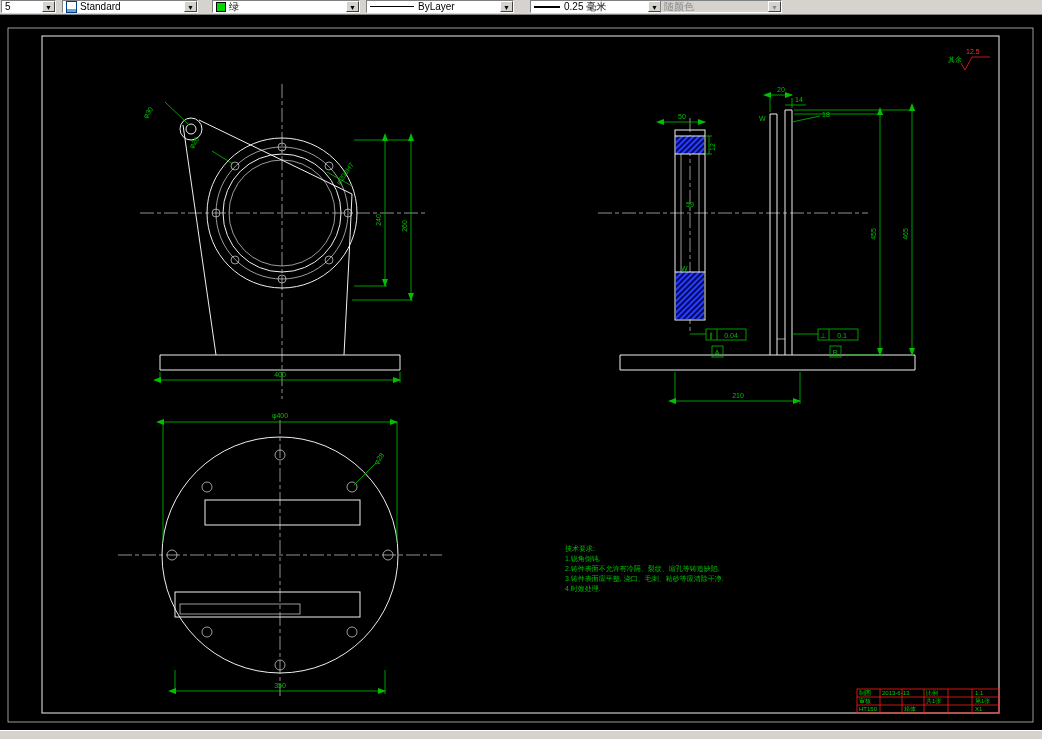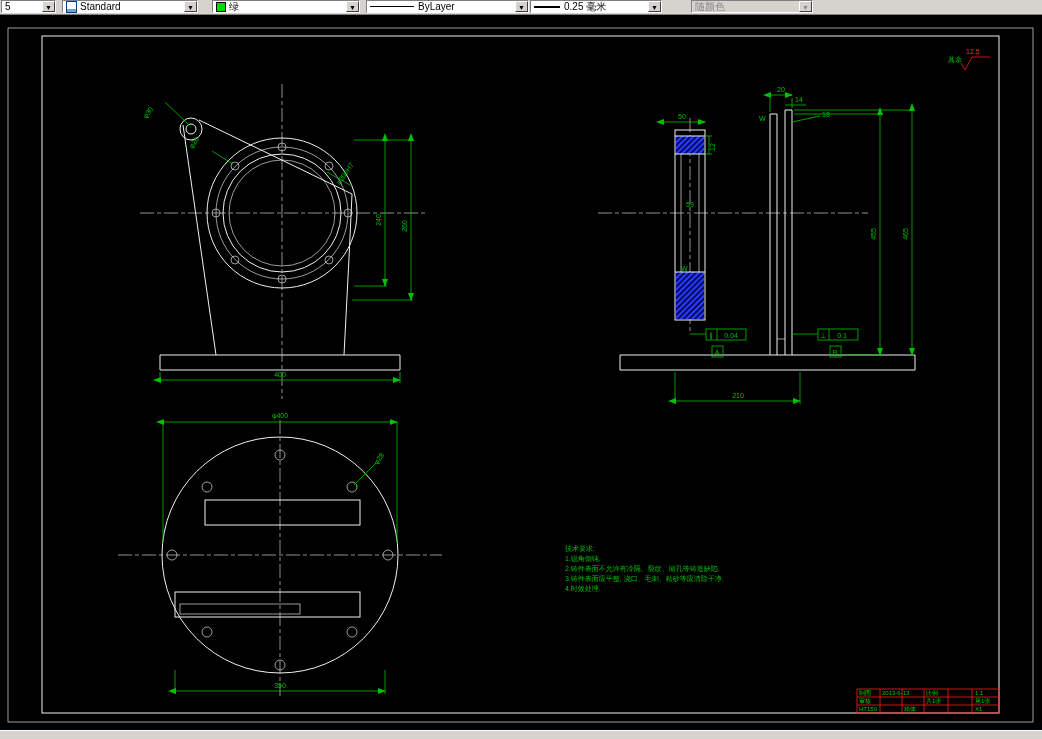--- a/index.html
+++ b/index.html
@@ -6,21 +6,21 @@
   body{width:1042px;height:739px;background:#d6d3ce;font-family:"Liberation Sans",sans-serif;overflow:hidden;position:relative;}
   
   .toolbar{position:absolute;top:0;left:0;width:1042px;height:14px;background:#d6d3ce;border-bottom:1px solid #808080;z-index:5;}
   .combo{position:absolute;top:0;height:13px;background:#fff;border:1px solid;border-color:#808080 #fff #fff #808080;display:flex;align-items:center;font-size:10px;color:#000;padding-left:3px;box-sizing:border-box;white-space:nowrap;}
   .combo-value{overflow:hidden;}
   .combo-arrow{margin-left:auto;width:13px;height:11px;background:#d6d3ce;border:1px solid;border-color:#fff #404040 #404040 #fff;font-size:7px;line-height:11px;text-align:center;color:#000;box-sizing:border-box;flex:0 0 13px;}
   .swatch{width:8px;height:8px;background:#00d800;border:1px solid #000;margin-right:3px;flex:0 0 8px;}
   .doc-icon{width:9px;height:10px;background:#fff;border:1px solid #004080;margin-right:3px;flex:0 0 9px;box-shadow:inset 0 -3px 0 #6fa0d8;}
   .line-preview{display:inline-block;width:44px;height:0;border-top:1px solid #000;margin-right:4px;flex:0 0 44px;}
   .lw-preview{display:inline-block;width:26px;height:0;border-top:2px solid #000;margin-right:4px;flex:0 0 26px;}
-  .combo.disabled{background:#d6d3ce;margin-left:31px;}
+  .combo.disabled{background:#d6d3ce;}
   .combo.disabled .combo-value{color:#888;}
   .combo.disabled .combo-arrow{color:#888;}
   
   .canvas{position:absolute;top:14px;left:0;width:1042px;height:717px;background:#000;}
   .statusbar{position:absolute;bottom:0;left:0;width:1042px;height:8px;background:#d6d3ce;border-top:1px solid #fff;}
   svg text{font-family:"Liberation Sans",sans-serif;}
   .wl{stroke:#f0f0f0;stroke-width:1;fill:none;}
   .wlt{stroke:#dcdcdc;stroke-width:0.7;fill:none;}
   .cl{stroke:#cfcfcf;stroke-width:0.7;fill:none;stroke-dasharray:14 3 4 3;}
   .dims{stroke:#00c000;stroke-width:0.8;fill:none;}
@@ -41,21 +41,21 @@
   <div class="combo" style="left:62px;width:136px;align-items:center;">
     <span class="doc-icon"></span>
     <span class="combo-value">Standard</span>
     <span class="combo-arrow">▼</span>
   </div>
   <div class="combo" style="left:212px;width:148px;">
     <span class="swatch"></span>
     <span class="combo-value">绿</span>
     <span class="combo-arrow">▼</span>
   </div>
-  <div class="combo" style="left:366px;width:163px;">
+  <div class="combo" style="left:366px;width:148px;">
     <span class="line-preview"></span>
     <span class="combo-value">ByLayer</span>
     <span class="combo-arrow">▼</span>
   </div>
   <div class="combo" style="left:530px;width:132px;">
     <span class="lw-preview"></span>
     <span class="combo-value">0.25 毫米</span>
     <span class="combo-arrow">▼</span>
   </div>
   <div class="combo disabled" style="left:660px;width:122px;">

